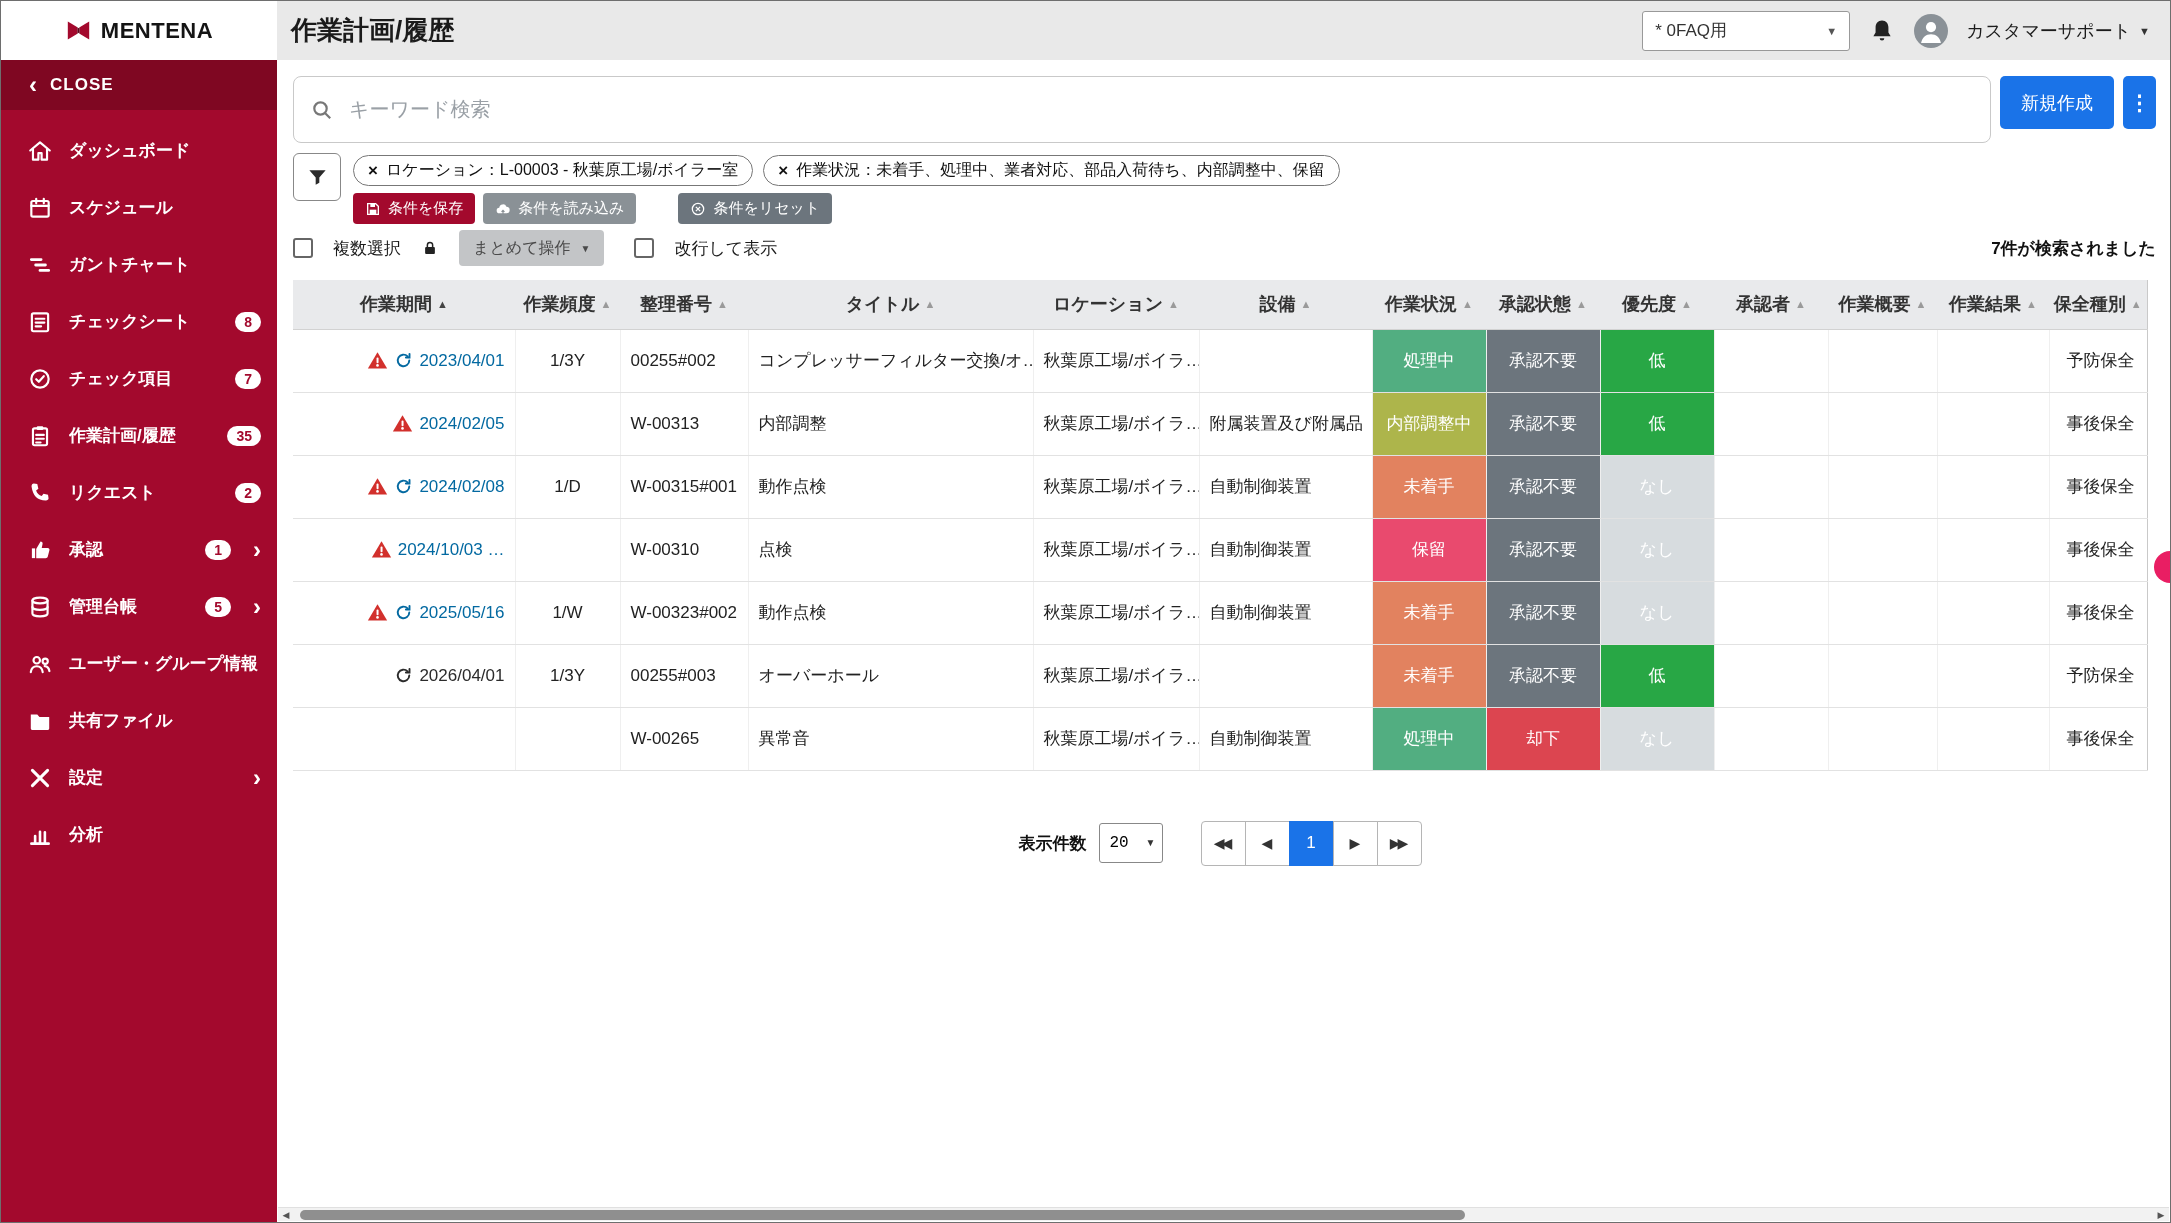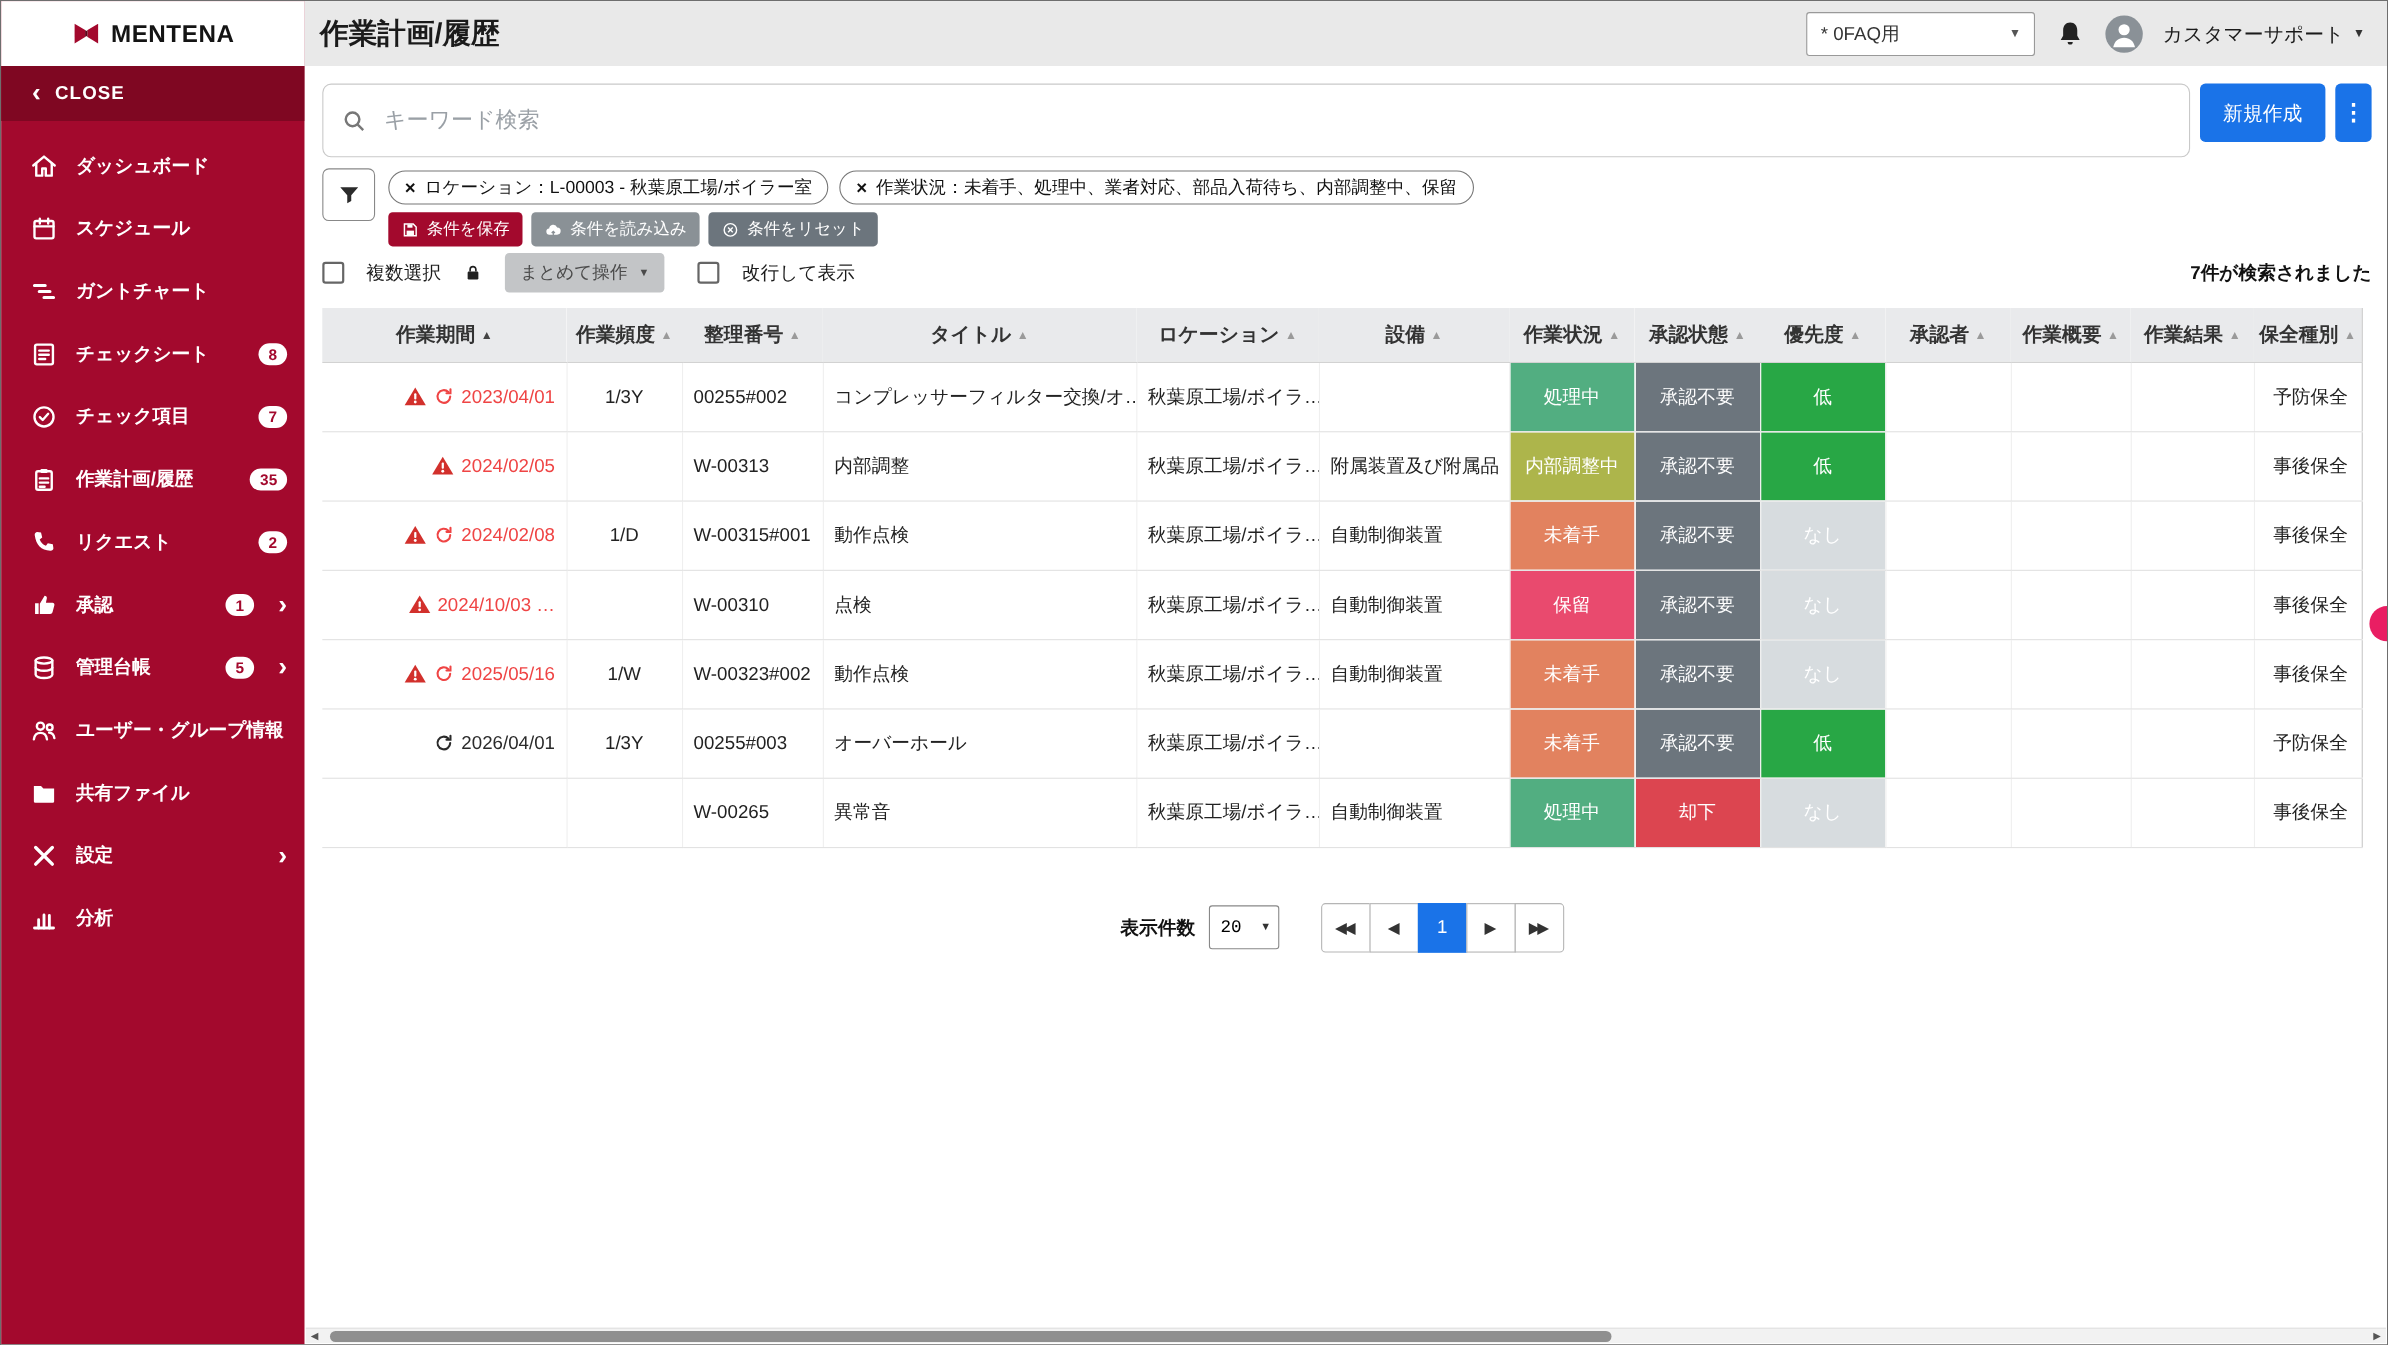--- a/index.html
+++ b/index.html
@@ -55,21 +55,21 @@
   .btn-funnel svg { width:23px; height:23px; }
   .filter-col { display:flex; flex-direction:column; gap:7px; padding-top:2px; }
   .chips { display:flex; gap:10px; }
   .chip { height:31px; border:1px solid #777; border-radius:16px; display:flex; align-items:center; padding:0 14px; gap:8px; font-size:16px; background:#fff; color:#111; white-space:nowrap; }
   .chip .x { font-weight:700; font-size:17px; cursor:pointer; }
   .cond-row { display:flex; gap:8px; }
   .cond-btn { height:31px; border:none; border-radius:4px; color:#fff; font-size:15px; display:flex; align-items:center; gap:7px; padding:0 12px; cursor:pointer; font-family:inherit; white-space:nowrap; }
   .cond-btn svg { width:16px; height:16px; }
   .cond-save { background:#A3092D; }
   .cond-load { background:#8A9196; }
-  .cond-reset { background:#6C757D; }
+  .cond-reset { background:#6C757D;margin-left:34px; }
 
   
   .controls-row { display:flex; align-items:center; gap:20px; margin:6px 0 14px; }
   .checkbox { width:20px; height:20px; border:2px solid #666; border-radius:3px; background:#fff; cursor:pointer; flex:0 0 20px; }
   .ctrl-label { font-size:17px; color:#1b1b1b; }
   .lock { width:18px; height:18px; }
   .btn-bulk { background:#C3C5C7; color:#4a4a4a; font-size:16px; height:36px; border:none; border-radius:4px; padding:0 14px; display:flex; align-items:center; gap:10px; cursor:pointer; font-family:inherit; white-space:nowrap; }
   .btn-bulk .caret { font-size:10px; }
   .result-count { margin-left:auto; font-size:17px; font-weight:700; color:#111; white-space:nowrap; }
 
@@ -80,21 +80,21 @@
   th .sort.active { color:#444; }
   tbody td { height:63px; border-bottom:1px solid #E2E2E2; border-right:1px solid #EFEFEF; font-size:17px; color:#222; padding:0 10px; overflow:hidden; white-space:nowrap; }
   tbody td:last-child { border-right:none; }
   td.fill { padding:0; }
   .fill-div { width:100%; height:62px; display:flex; align-items:center; justify-content:center; color:#fff; font-size:17px; }
   .period { display:flex; align-items:center; justify-content:flex-end; gap:6px; }
   .period svg { flex:0 0 auto; }
   .alert-ic { width:21px; height:21px; }
   .refresh { width:19px; height:19px; display:inline-flex; }
   .refresh svg { width:19px; height:19px; }
-  .red { color:#ef4444; }
+  .red { color:#0369a1; }
   .blk { color:#2b2b2b; }
   .col-freq { text-align:center; }
   .col-maint { text-align:right; padding-right:12px !important; }
 
   
   .pagination-row { width:1854px; display:flex; align-items:center; justify-content:center; gap:12px; margin-top:50px; }
   .pgsize-label { font-size:17px; color:#111; font-weight:600; }
   .pgsize { position:relative; }
   .pgsize select { -webkit-appearance:none; appearance:none; width:64px; height:40px; font-size:16px; border:1px solid #888; border-radius:3px; padding:0 20px 0 10px; background:#fff; font-family:Liberation Mono, monospace; cursor:pointer; }
   .pgsize .caret { position:absolute; right:7px; top:14px; font-size:10px; color:#333; pointer-events:none; }

